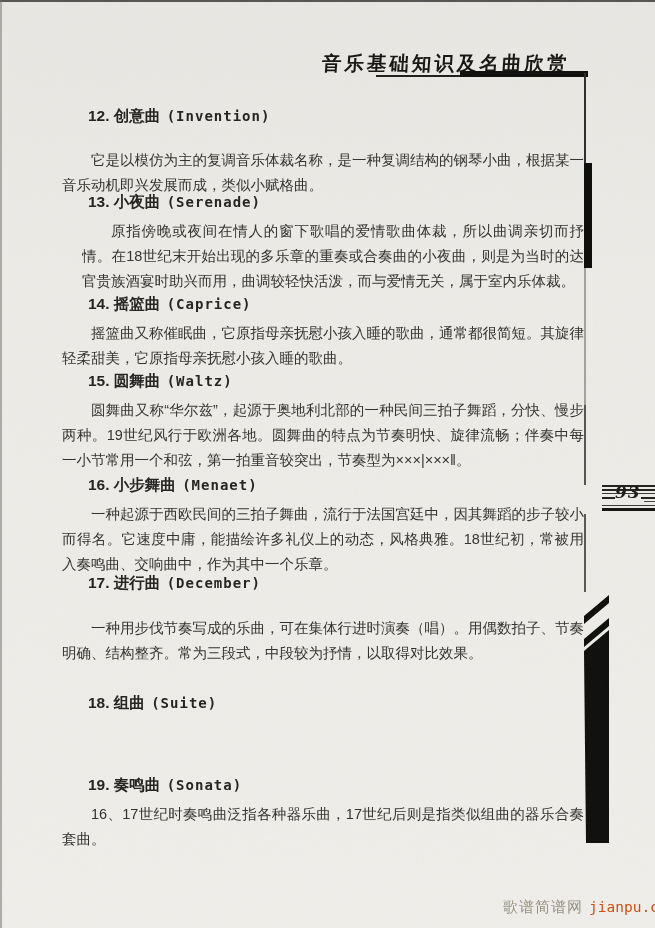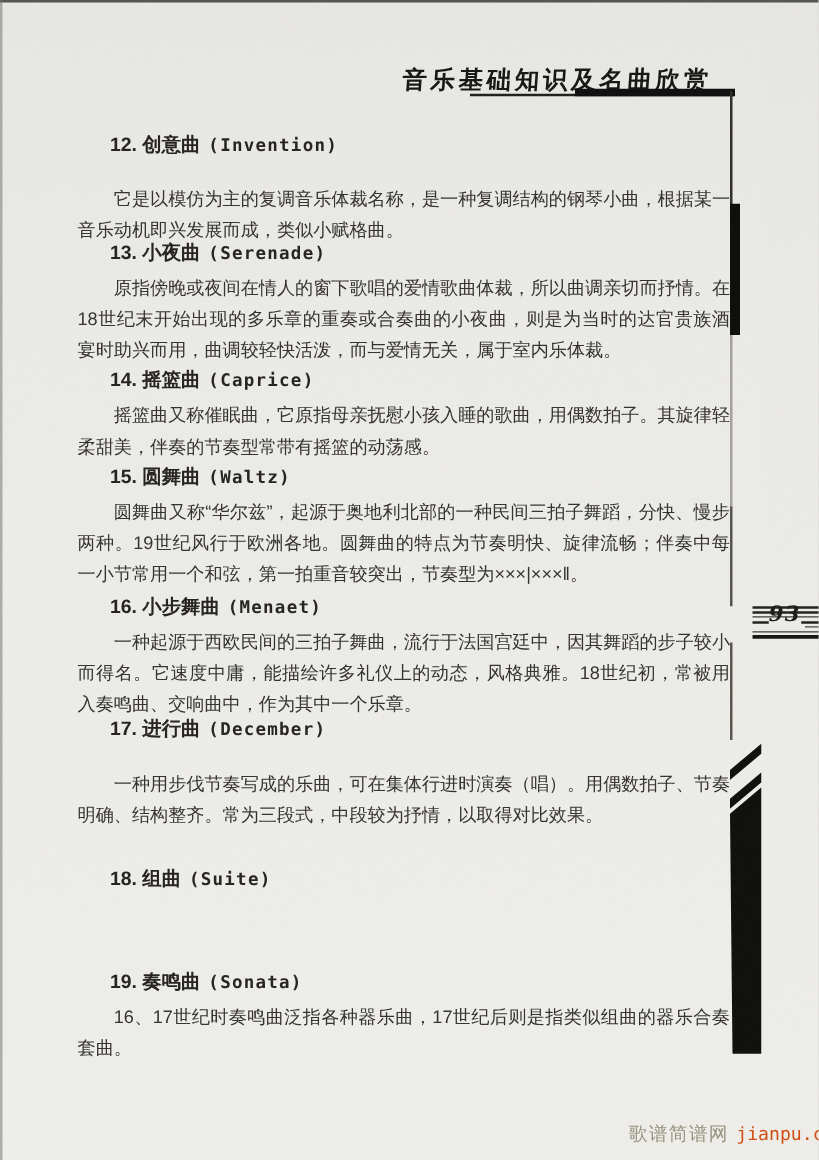--- a/index.html
+++ b/index.html
@@ -54,21 +54,21 @@
 
   
   .sec{position:absolute;left:62px;width:522px;}
   .sec-h{margin:0 0 0 26px;height:18px;font-size:15.5px;font-weight:bold;color:#232120;white-space:nowrap;}
   .h-en{font-family:"DejaVu Sans Mono","Liberation Mono",monospace;font-size:14px;margin-left:2px;letter-spacing:1px;}
   .sec-p{
     margin:9px 0 0 0;font-size:14.5px;line-height:25px;color:#32302d;
     text-indent:2em;text-align:justify;overflow:hidden;
   }
   .s12{top:106px;} .s12 .sec-p{max-height:53px;margin-top:24px;}
-  .s13{top:192px;} .s13 .sec-p{max-height:78px;}
+  .s13{top:192px;} .s13 .sec-p{max-height:78px;margin-left:20px;}
   .s14{top:294px;} .s14 .sec-p{max-height:53px;}
   .s15{top:371px;} .s15 .sec-p{max-height:78px;}
   .s16{top:475px;} .s16 .sec-p{max-height:78px;}
   .s17{top:573px;} .s17 .sec-p{max-height:53px;margin-top:25px;}
   .s18{top:652px;margin-top:41px;} .s18 .sec-p{max-height:103px;}
   .s19{top:775px;} .s19 .sec-p{max-height:53px;}
 
   
   .watermark{position:absolute;left:503px;top:898px;font-size:15px;white-space:nowrap;}
   .wm-zh{color:#97917f;letter-spacing:1px;}
@@ -119,21 +119,21 @@
     <p class="sec-p">它是以模仿为主的复调音乐体裁名称，是一种复调结构的钢琴小曲，根据某一音乐动机即兴发展而成，类似小赋格曲。</p>
   </section>
 
   <section class="sec s13">
     <h3 class="sec-h"><span class="h-zh">13. 小夜曲</span> <span class="h-en">(Serenade)</span></h3>
     <p class="sec-p">原指傍晚或夜间在情人的窗下歌唱的爱情歌曲体裁，所以曲调亲切而抒情。在18世纪末开始出现的多乐章的重奏或合奏曲的小夜曲，则是为当时的达官贵族酒宴时助兴而用，曲调较轻快活泼，而与爱情无关，属于室内乐体裁。</p>
   </section>
 
   <section class="sec s14">
     <h3 class="sec-h"><span class="h-zh">14. 摇篮曲</span> <span class="h-en">(Caprice)</span></h3>
-    <p class="sec-p">摇篮曲又称催眠曲，它原指母亲抚慰小孩入睡的歌曲，用偶数拍子。其旋律轻柔甜美，伴奏的节奏型常带有摇篮的动荡感。</p>
+    <p class="sec-p">摇篮曲又称催眠曲，它原指母亲抚慰小孩入睡的歌曲，通常都很简短。其旋律轻柔甜美，它原指母亲抚慰小孩入睡的歌曲。</p>
   </section>
 
   <section class="sec s15">
     <h3 class="sec-h"><span class="h-zh">15. 圆舞曲</span> <span class="h-en">(Waltz)</span></h3>
     <p class="sec-p">圆舞曲又称“华尔兹”，起源于奥地利北部的一种民间三拍子舞蹈，分快、慢步两种。19世纪风行于欧洲各地。圆舞曲的特点为节奏明快、旋律流畅；伴奏中每一小节常用一个和弦，第一拍重音较突出，节奏型为×××|×××‖。</p>
   </section>
 
   <section class="sec s16">
     <h3 class="sec-h"><span class="h-zh">16. 小步舞曲</span> <span class="h-en">(Menaet)</span></h3>
     <p class="sec-p">一种起源于西欧民间的三拍子舞曲，流行于法国宫廷中，因其舞蹈的步子较小而得名。它速度中庸，能描绘许多礼仪上的动态，风格典雅。18世纪初，常被用入奏鸣曲、交响曲中，作为其中一个乐章。</p>

